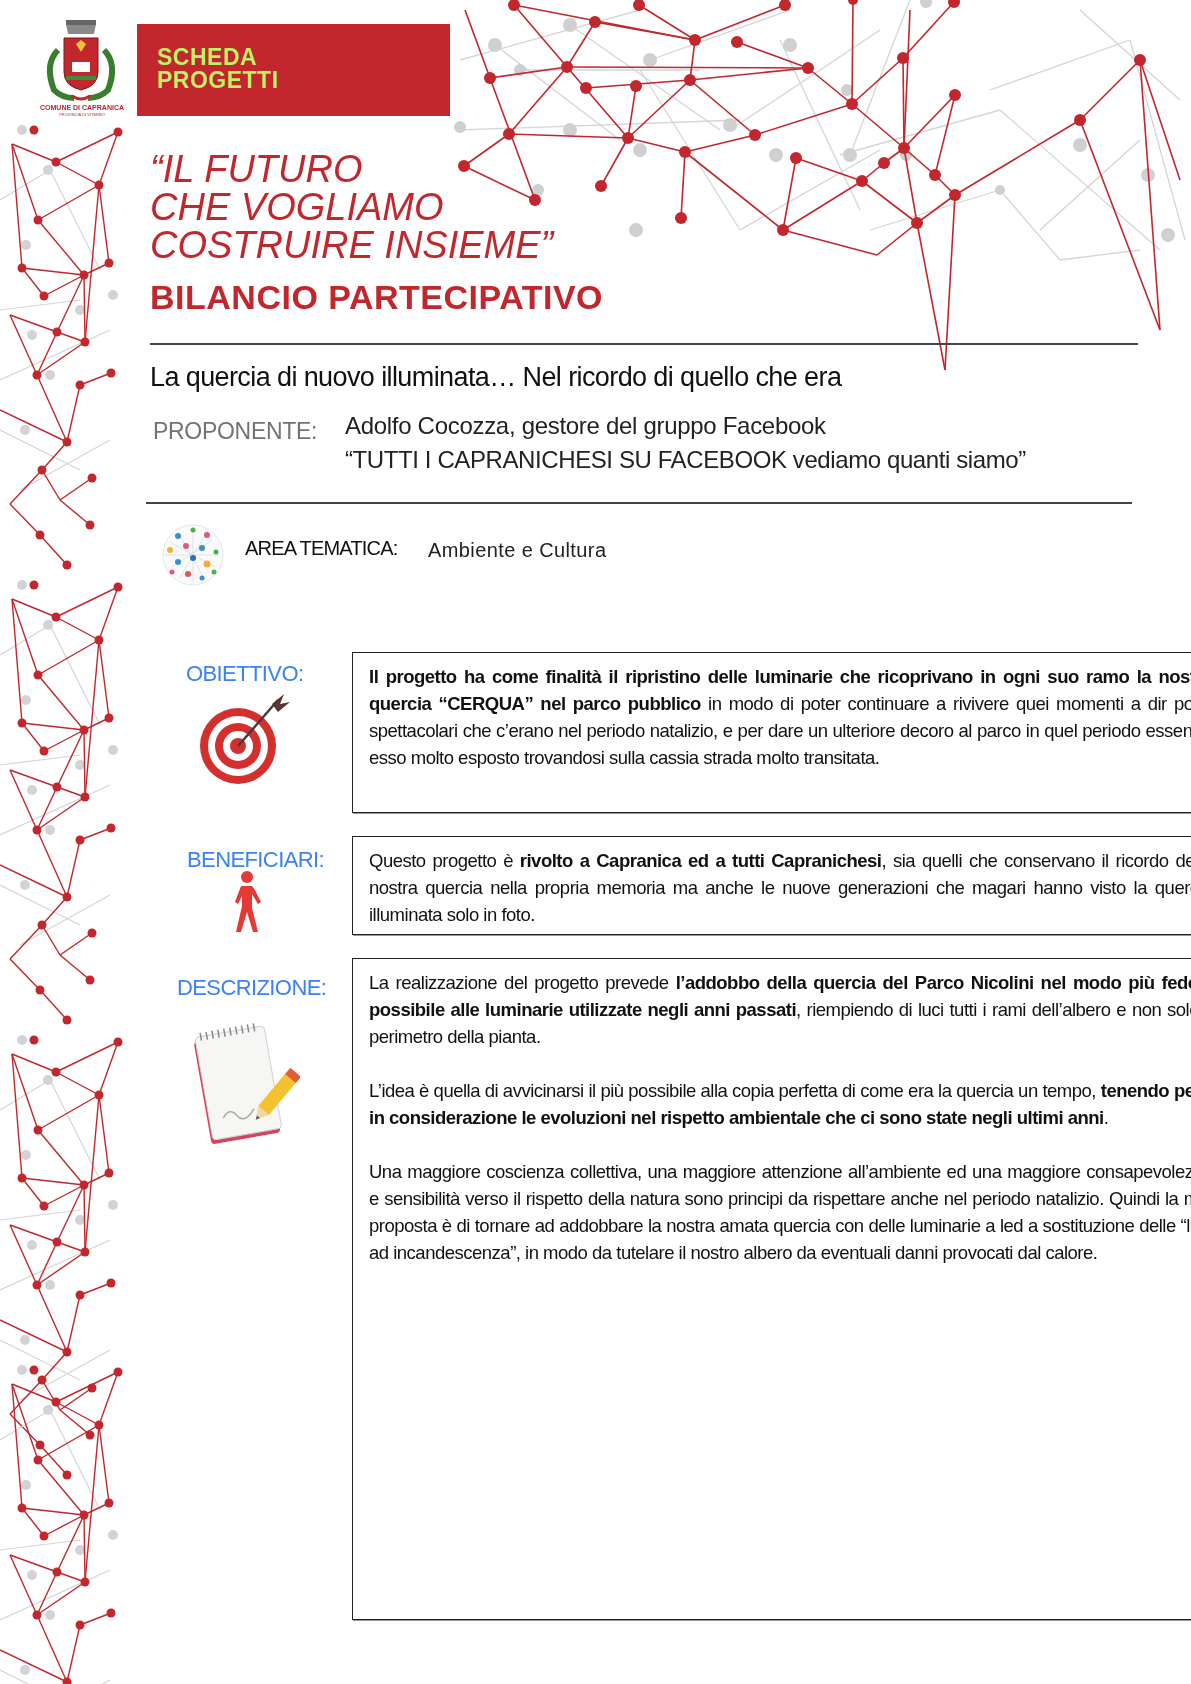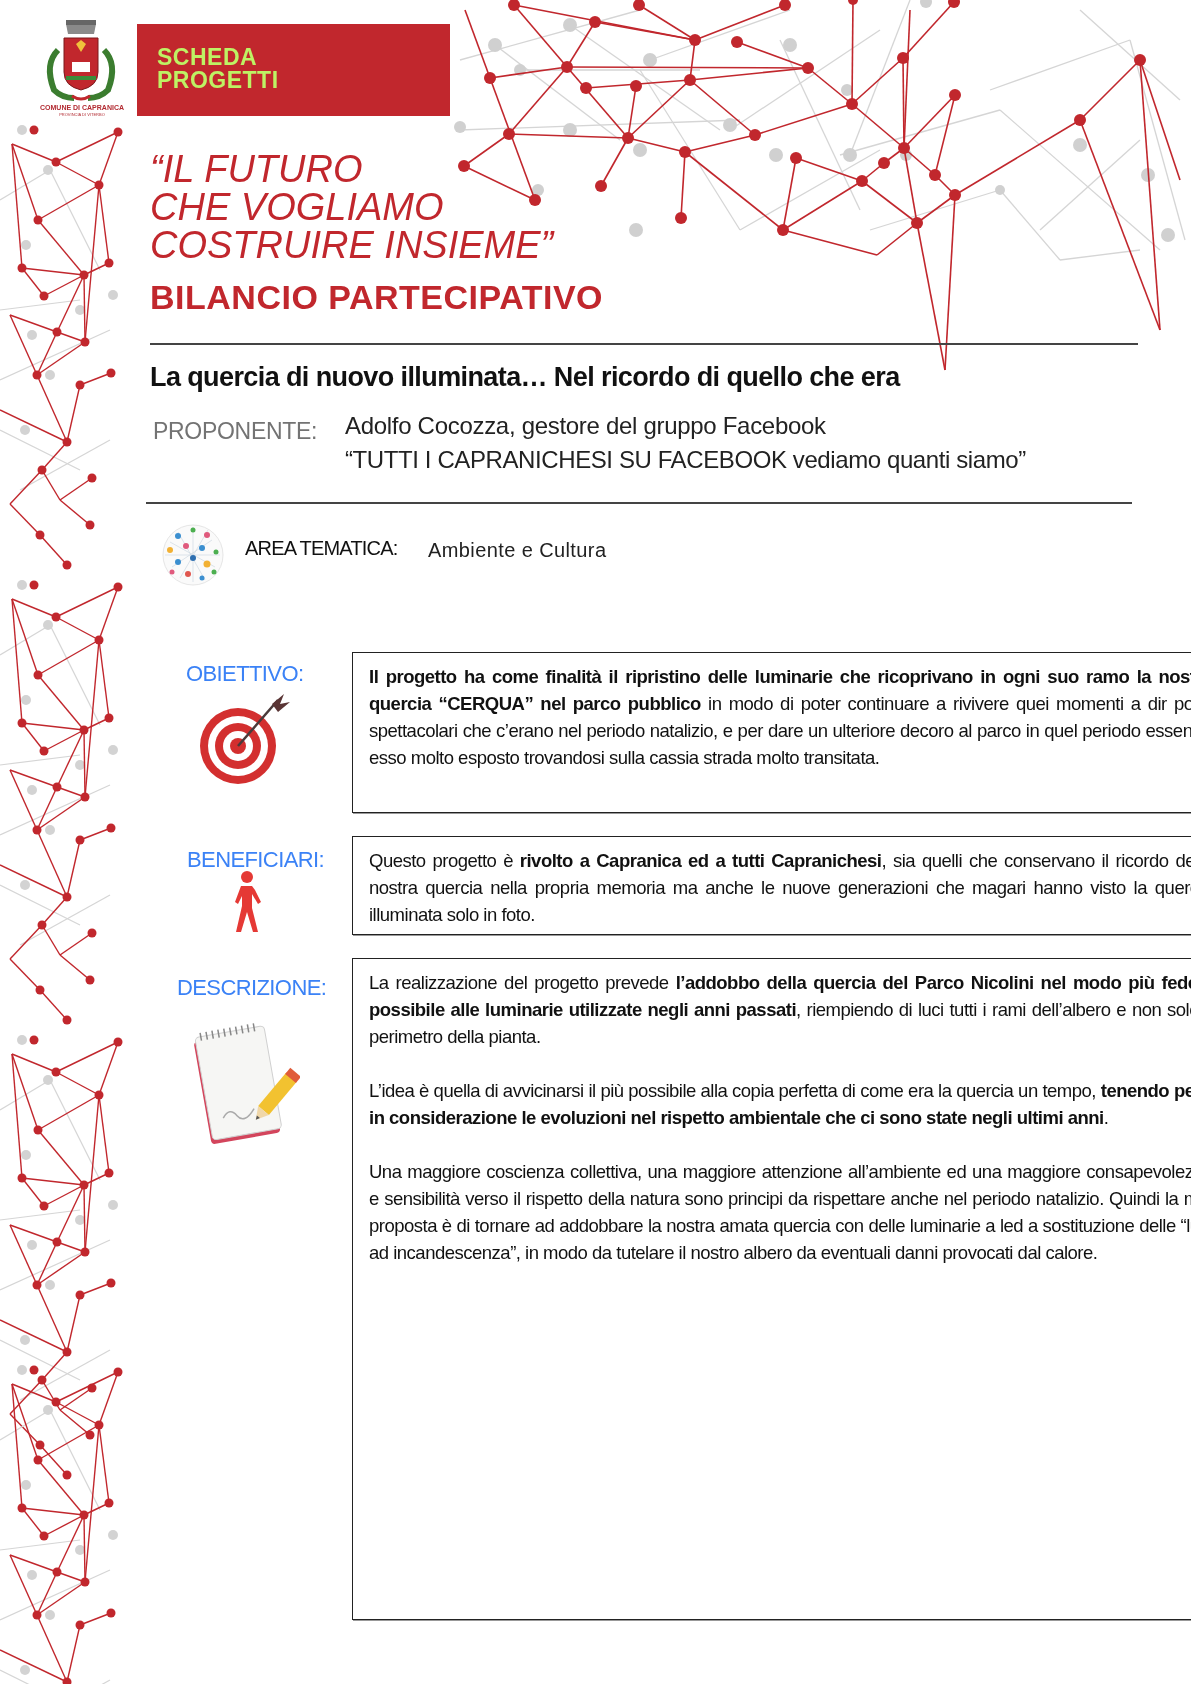--- a/index.html
+++ b/index.html
@@ -26,21 +26,21 @@
            line-height: 38px; font-family: "Liberation Sans", sans-serif; }
   .motto div { white-space: nowrap; }
   .bilancio { left: 150px; top: 278px; color: #c1272d; font-weight: bold; font-size: 34px;
               letter-spacing: 0.5px; white-space: nowrap; }
 
   .rule { height: 0; border-top: 2px solid #444; }
   .rule1 { left: 150px; top: 343px; width: 988px; }
   .rule2 { left: 146px; top: 502px; width: 986px; }
 
   .proj-title { left: 150px; top: 362px; font-size: 27px; color: #111; white-space: nowrap;
-                font-family: "Liberation Sans Narrow", "Liberation Sans", sans-serif; letter-spacing: -0.6px; font-weight: bold; }
+                font-family: "Liberation Sans Narrow", "Liberation Sans", sans-serif; letter-spacing: -0.6px; }
   .prop-label { left: 153px; top: 418px; font-size: 23px; color: #737373; letter-spacing: -0.3px; }
   .prop-line1 { left: 345px; top: 412px; font-size: 24px; color: #222; white-space: nowrap; letter-spacing: -0.3px; }
   .prop-line2 { left: 345px; top: 446px; font-size: 24px; color: #222; white-space: nowrap; letter-spacing: -0.4px; }
 
   .area-icon { left: 160px; top: 522px; width: 66px; height: 66px; }
   .area-label { left: 245px; top: 537px; font-size: 20px; color: #111; letter-spacing: -0.8px; }
   .area-value { left: 428px; top: 539px; font-size: 20px; color: #222; letter-spacing: 0.4px; }
 
   .side-label { font-size: 22px; color: #3b82f6; letter-spacing: -0.6px; white-space: nowrap; }
   .lbl-obiettivo { left: 186px; top: 661px; }

